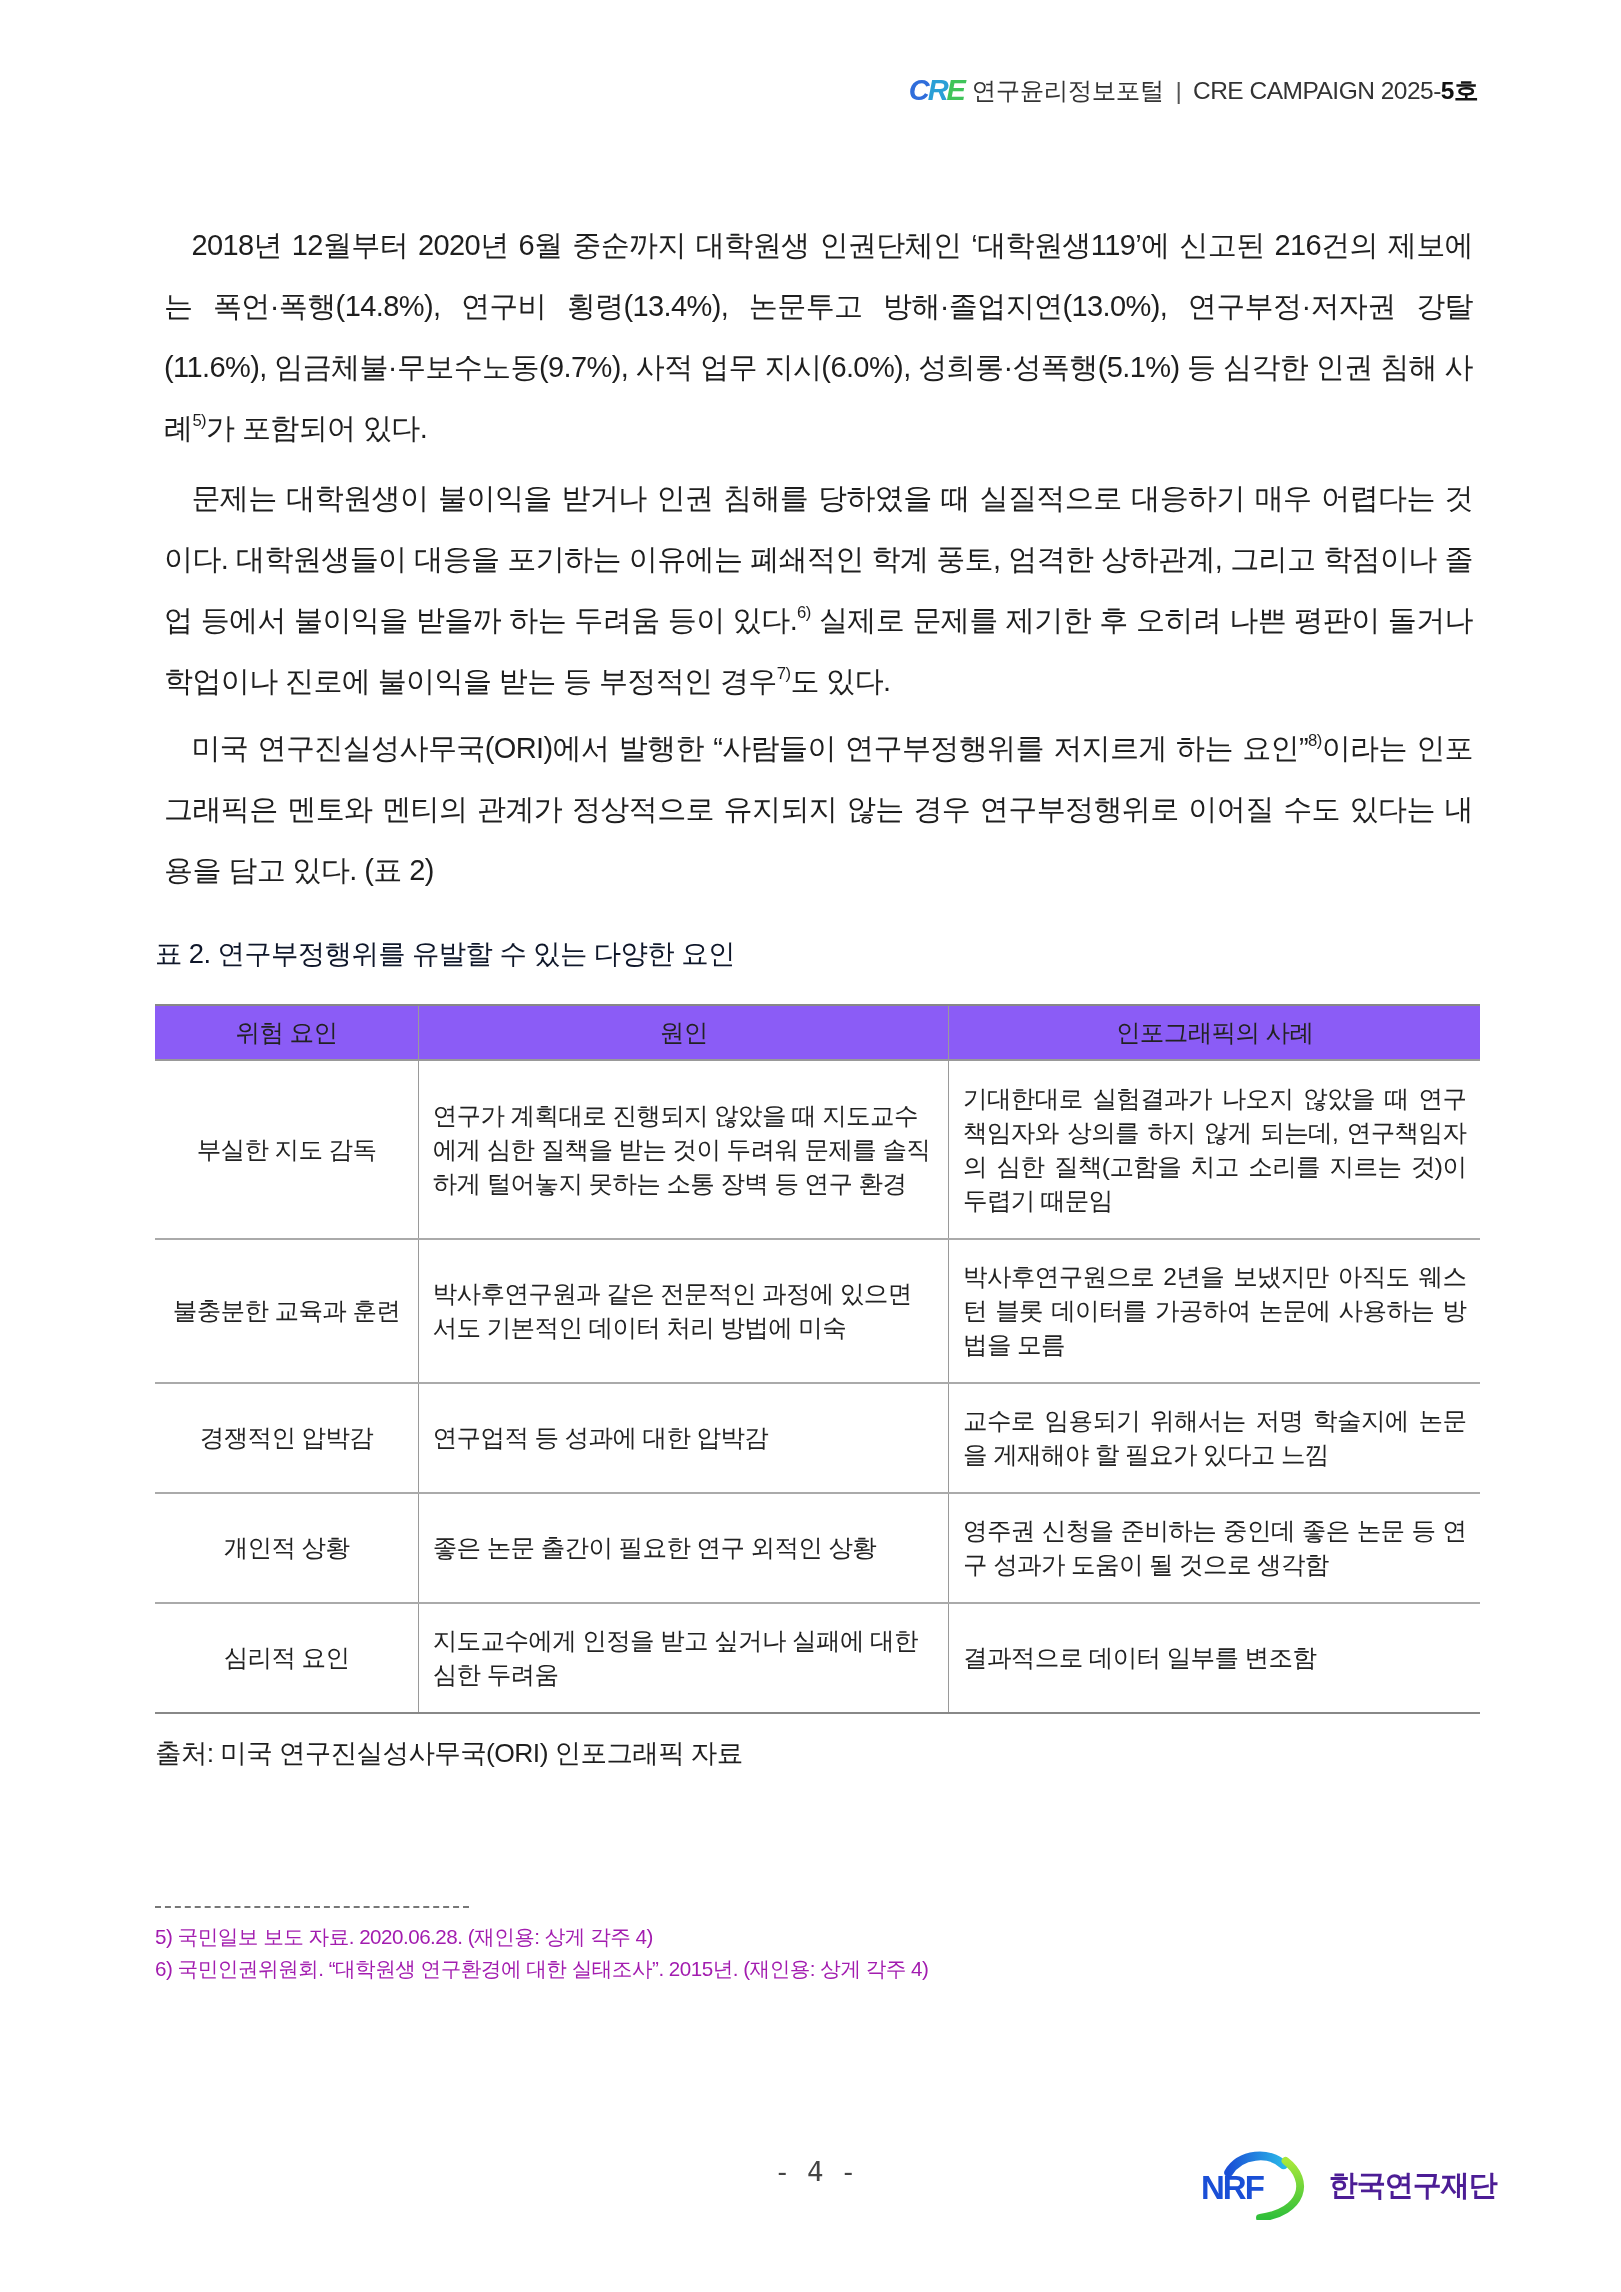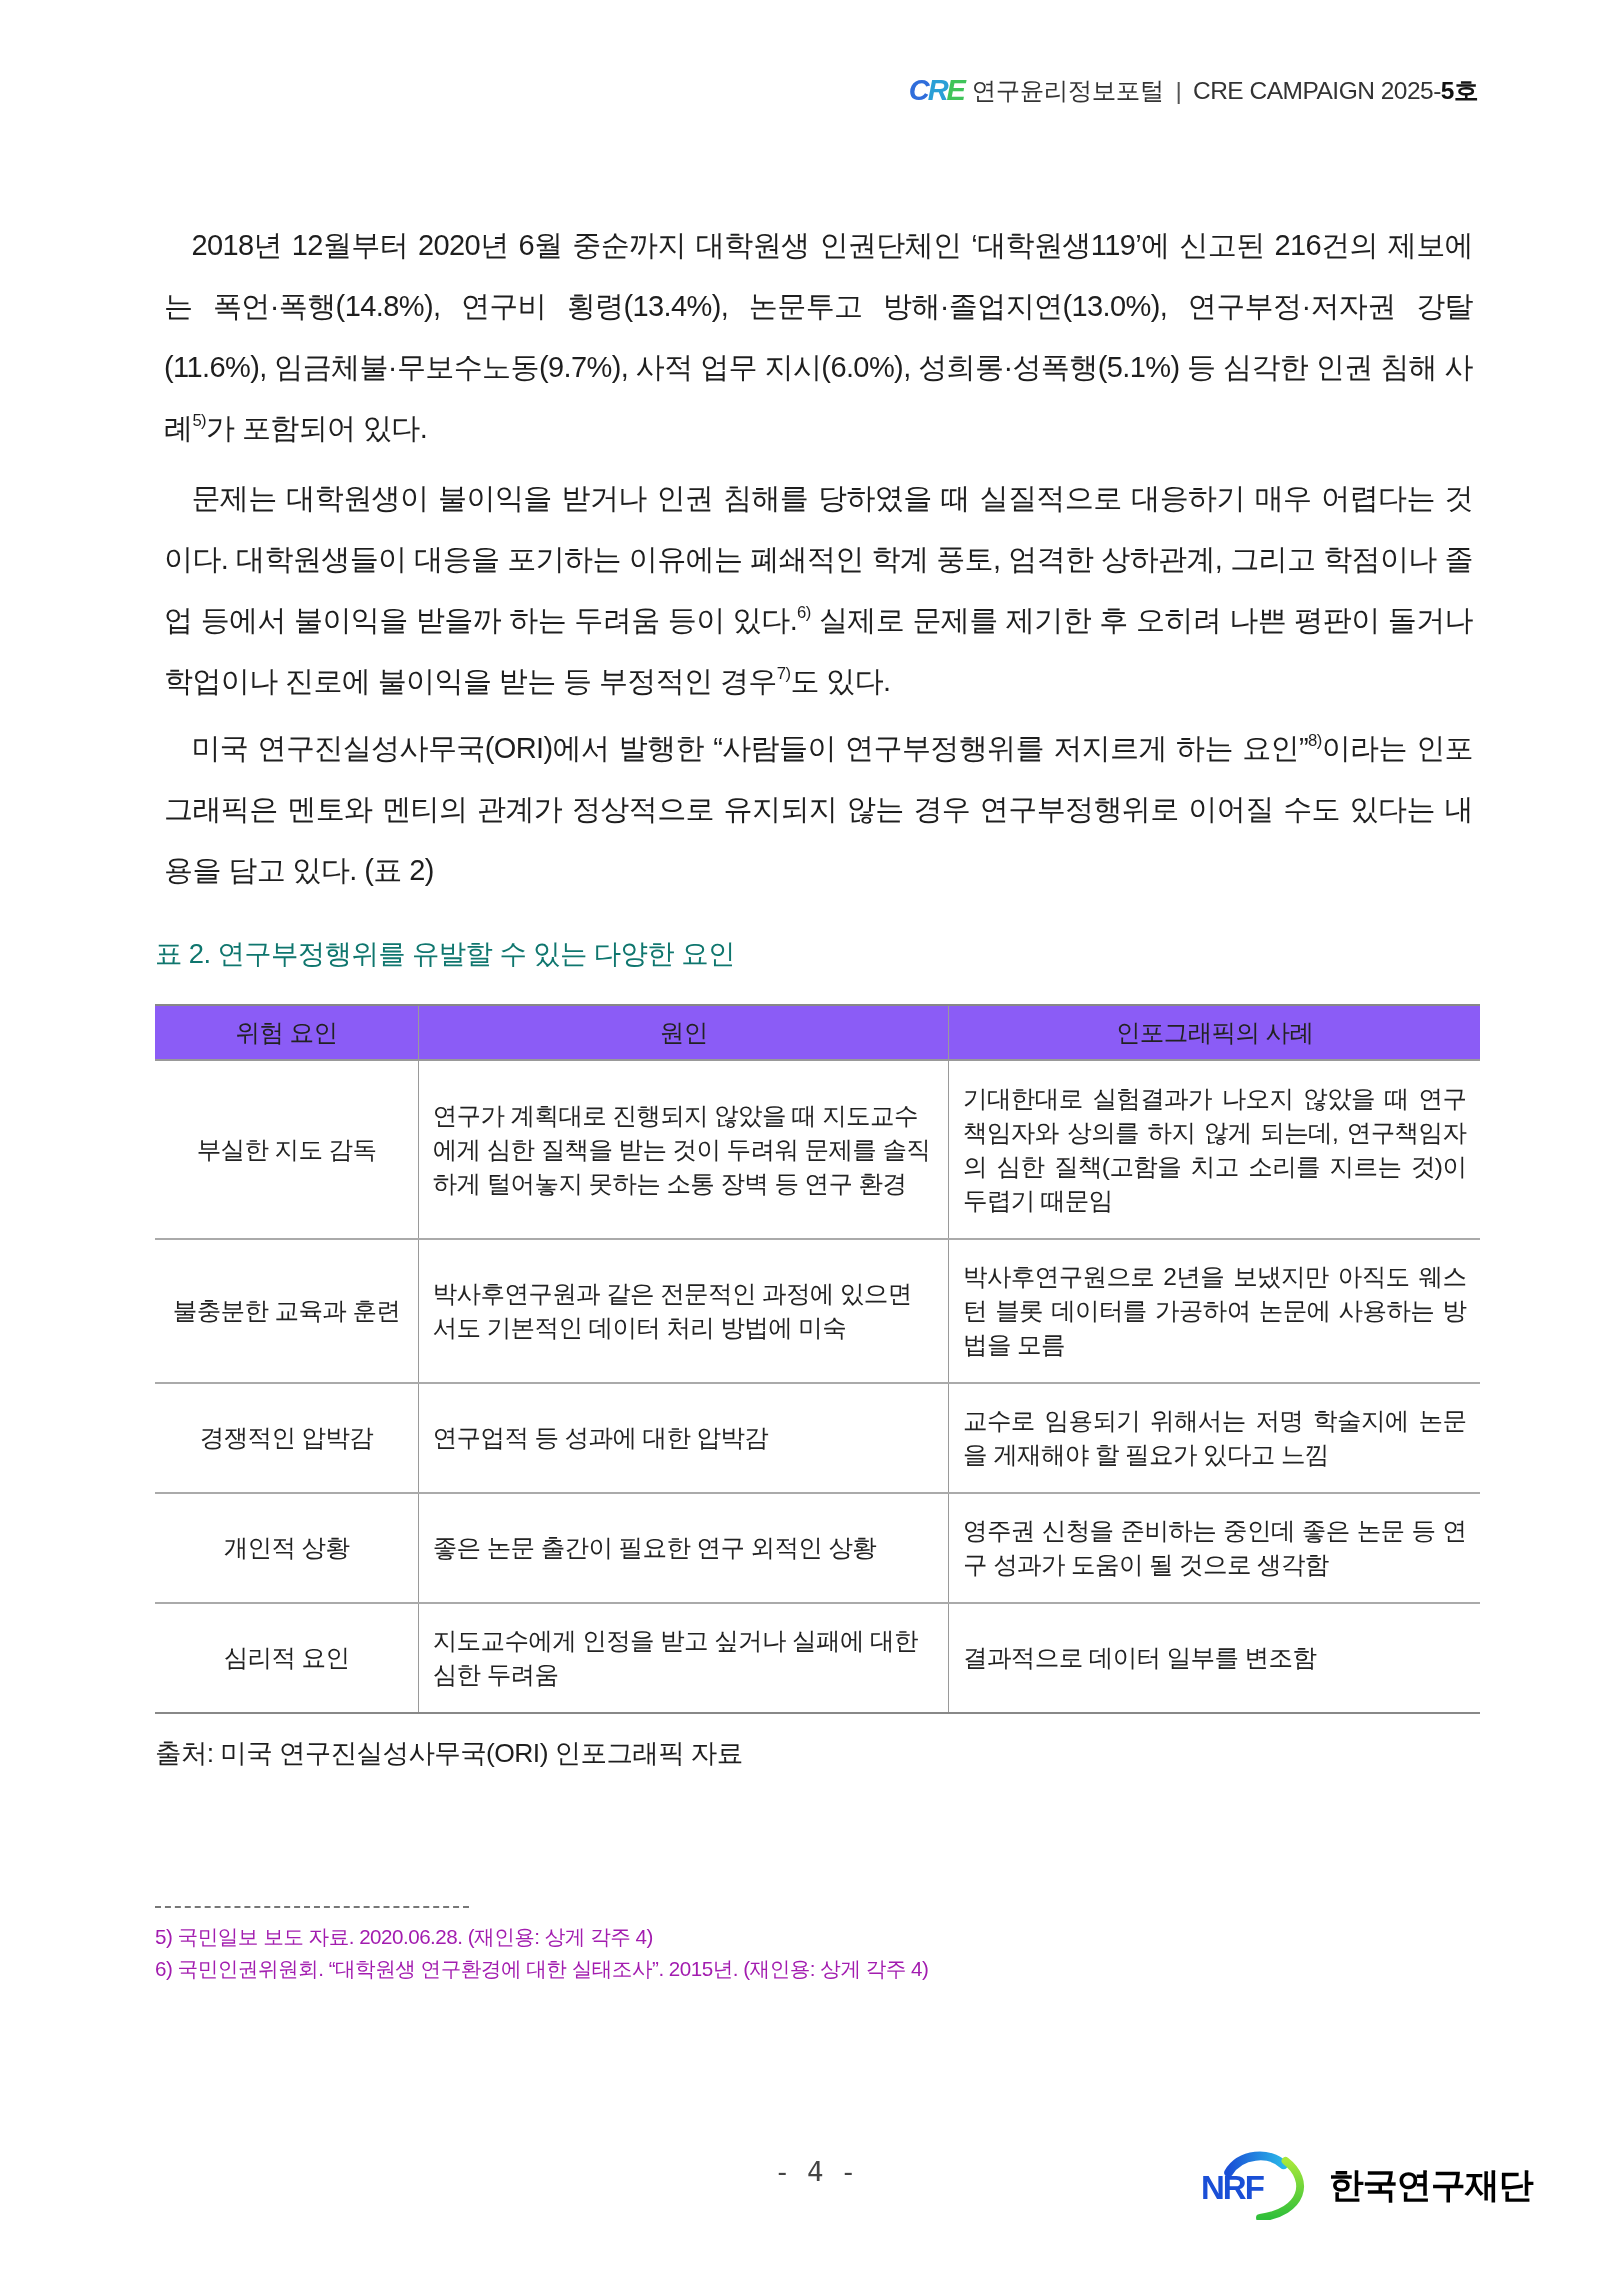--- a/index.html
+++ b/index.html
@@ -24,21 +24,21 @@
     font-size: 29px; line-height: 61px; text-align: justify; color: #1e1e1e;
     letter-spacing: -0.6px;
   }
   .body-text p { margin: 7px; text-indent: 27.4px; }
   .p1 { top: 208px; }
   .p2 { top: 461px; }
   .p3 { top: 711px; }
   sup { font-size: 16.7px; vertical-align: 11.8px; line-height: 0; }
 
   .table-caption {
-    position: absolute; left: 155px; top: 936px; font-size: 27.4px; color: #0f766e; letter-spacing: -0.6px;
+    position: absolute; left: 155px; top: 936px; font-size: 27.4px; color: #0f172a; letter-spacing: -0.6px;
   }
   table.factors {
     position: absolute; left: 155px; top: 1004px; width: 1325px;
     border-collapse: collapse; font-size: 24.5px; letter-spacing: -0.6px; color: #222;
   }
   table.factors th {
     background: #8b5cf6; font-weight: normal; height: 51px;
     border-top: 2.9px solid #888; border-bottom: 2px solid #999; text-align: center; margin-top: 39px;
   }
   table.factors td { border-bottom: 2px solid #aaa; vertical-align: middle; line-height: 34px; }
@@ -67,21 +67,21 @@
     font-family: "DejaVu Sans Mono", monospace;
   }
   .nrf-logo {
     position: absolute; left: 1201px; top: 2151px; height: 69px; display: flex; align-items: center; gap: 9.8px;
   }
   .nrf-mark { position: relative; width: 118px; height: 69px; }
   .nrf-mark .txt {
     position: absolute; left: 0; top: 17.6px; font-size: 33px; font-weight: bold; color: #1a4fd6; letter-spacing: -2px;
   }
   .nrf-mark svg { position: absolute; left: 0; top: 0; }
-  .nrf-name { font-size: 35px; font-weight: bold; color: #000000; letter-spacing: -1px; }
+  .nrf-name { font-size: 29px; font-weight: bold; color: #4c1d95; letter-spacing: -1px; }
 </style>
 </head>
 <body>
 
 <div class="header">
   <span class="cre-logo">
     <span class="c1">C</span>
       <span class="c2">R</span>
       <span class="c3">E</span>
   </span>

